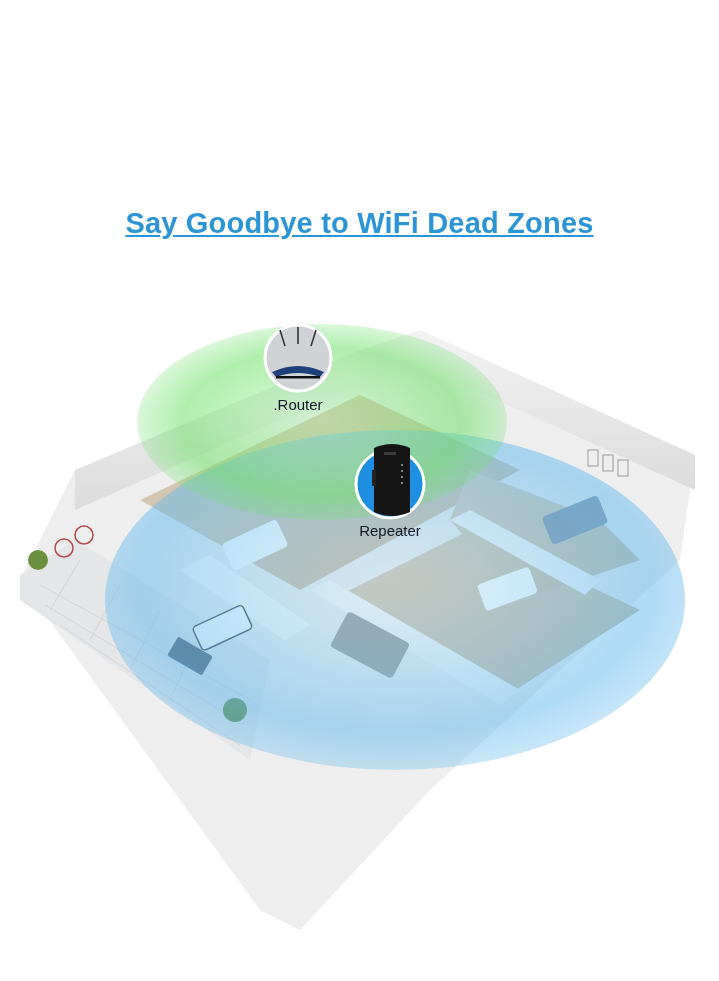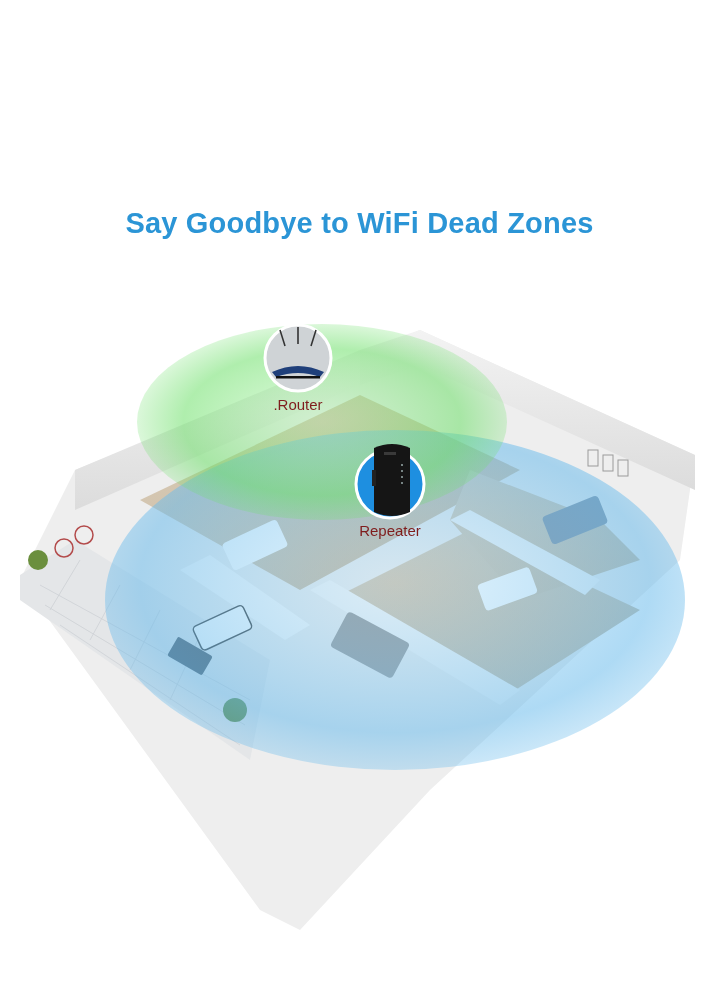--- a/index.html
+++ b/index.html
@@ -1,19 +1,19 @@
 <!DOCTYPE html>
 <html><head>
 <meta charset="utf-8">
 <style>
   html, body { margin:0; padding:0; background:#ffffff; }
   body { width:719px; height:981px; position:relative; overflow:hidden; font-family:"Liberation Sans", sans-serif; }
-  .title { position:absolute; left:0; top:207px; width:719px; text-align:center; font-weight:bold; font-size:29px; letter-spacing:0.2px; }
+  .title { position:absolute; left:0; top:207px; width:719px; text-align:center; font-weight:bold; font-size:29px; letter-spacing:0.2px;text-decoration:underline; }
   .scene { position:absolute; left:0; top:0; width:719px; height:981px; }
-  .label { position:absolute; font-size:15px; color:#7f1d1d; transform:translateX(-50%); white-space:nowrap; }
+  .label { position:absolute; font-size:15px; color:#0f172a; transform:translateX(-50%); white-space:nowrap; }
 </style>
 </head>
 <body>
 
 <div class="title" style="color:#2b95d6;">Say Goodbye to WiFi Dead Zones</div>
 
 <svg class="scene" viewBox="0 0 719 981" xmlns="http://www.w3.org/2000/svg">
   <defs>
     <radialGradient id="gz" cx="50%" cy="50%" r="50%">
       <stop offset="0%" stop-color="#9ef09a" stop-opacity="0.35"></stop>

